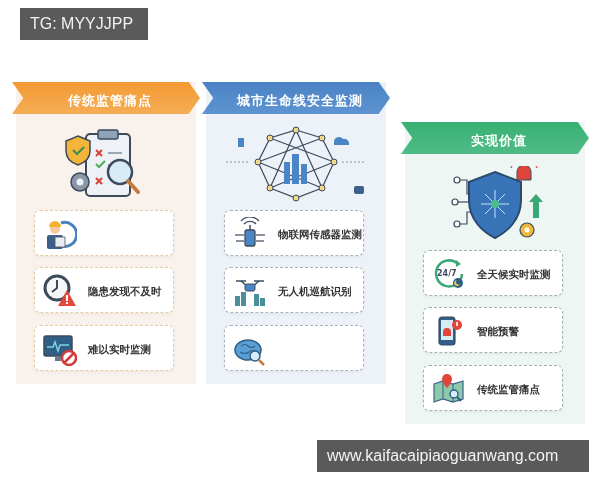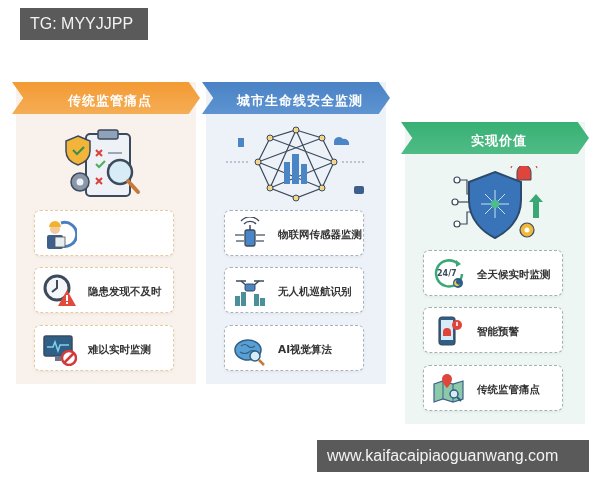--- a/index.html
+++ b/index.html
@@ -170,21 +170,20 @@
     </svg>
     <div class="lbl">无人机巡航识别</div>
   </div>
   <div class="card c3">
     <svg class="ico" viewBox="0 0 34 34">
       <ellipse cx="15" cy="18" rx="13" ry="10" fill="#5a9fd4" stroke="#2f5f86" stroke-width="1.5"></ellipse>
       <path d="M8 14 q4 -3 7 0 q3 3 7 0 M7 20 q5 3 9 0 q3 -3 8 0" stroke="#2f5f86" stroke-width="1.2" fill="none"></path>
       <circle cx="22" cy="24" r="5" fill="#d8ecf7" stroke="#2f5f86" stroke-width="1.5"></circle>
       <line x1="26" y1="28" x2="31" y2="33" stroke="#c57a3a" stroke-width="2.5"></line>
     </svg>
-    <div class="lbl">AI视觉算法</div>
   </div>
 </div>
 
 <div class="panel p3">
   <div class="panel-bg"></div>
   <div class="banner"><span>实现价值</span></div>
   <svg class="hero" viewBox="0 0 180 78">
     <g stroke="#3c4a5c" stroke-width="1.2" fill="none">
         <path d="M52 14 h10 v14 h14"></path>
         <path d="M50 36 h26"></path>

